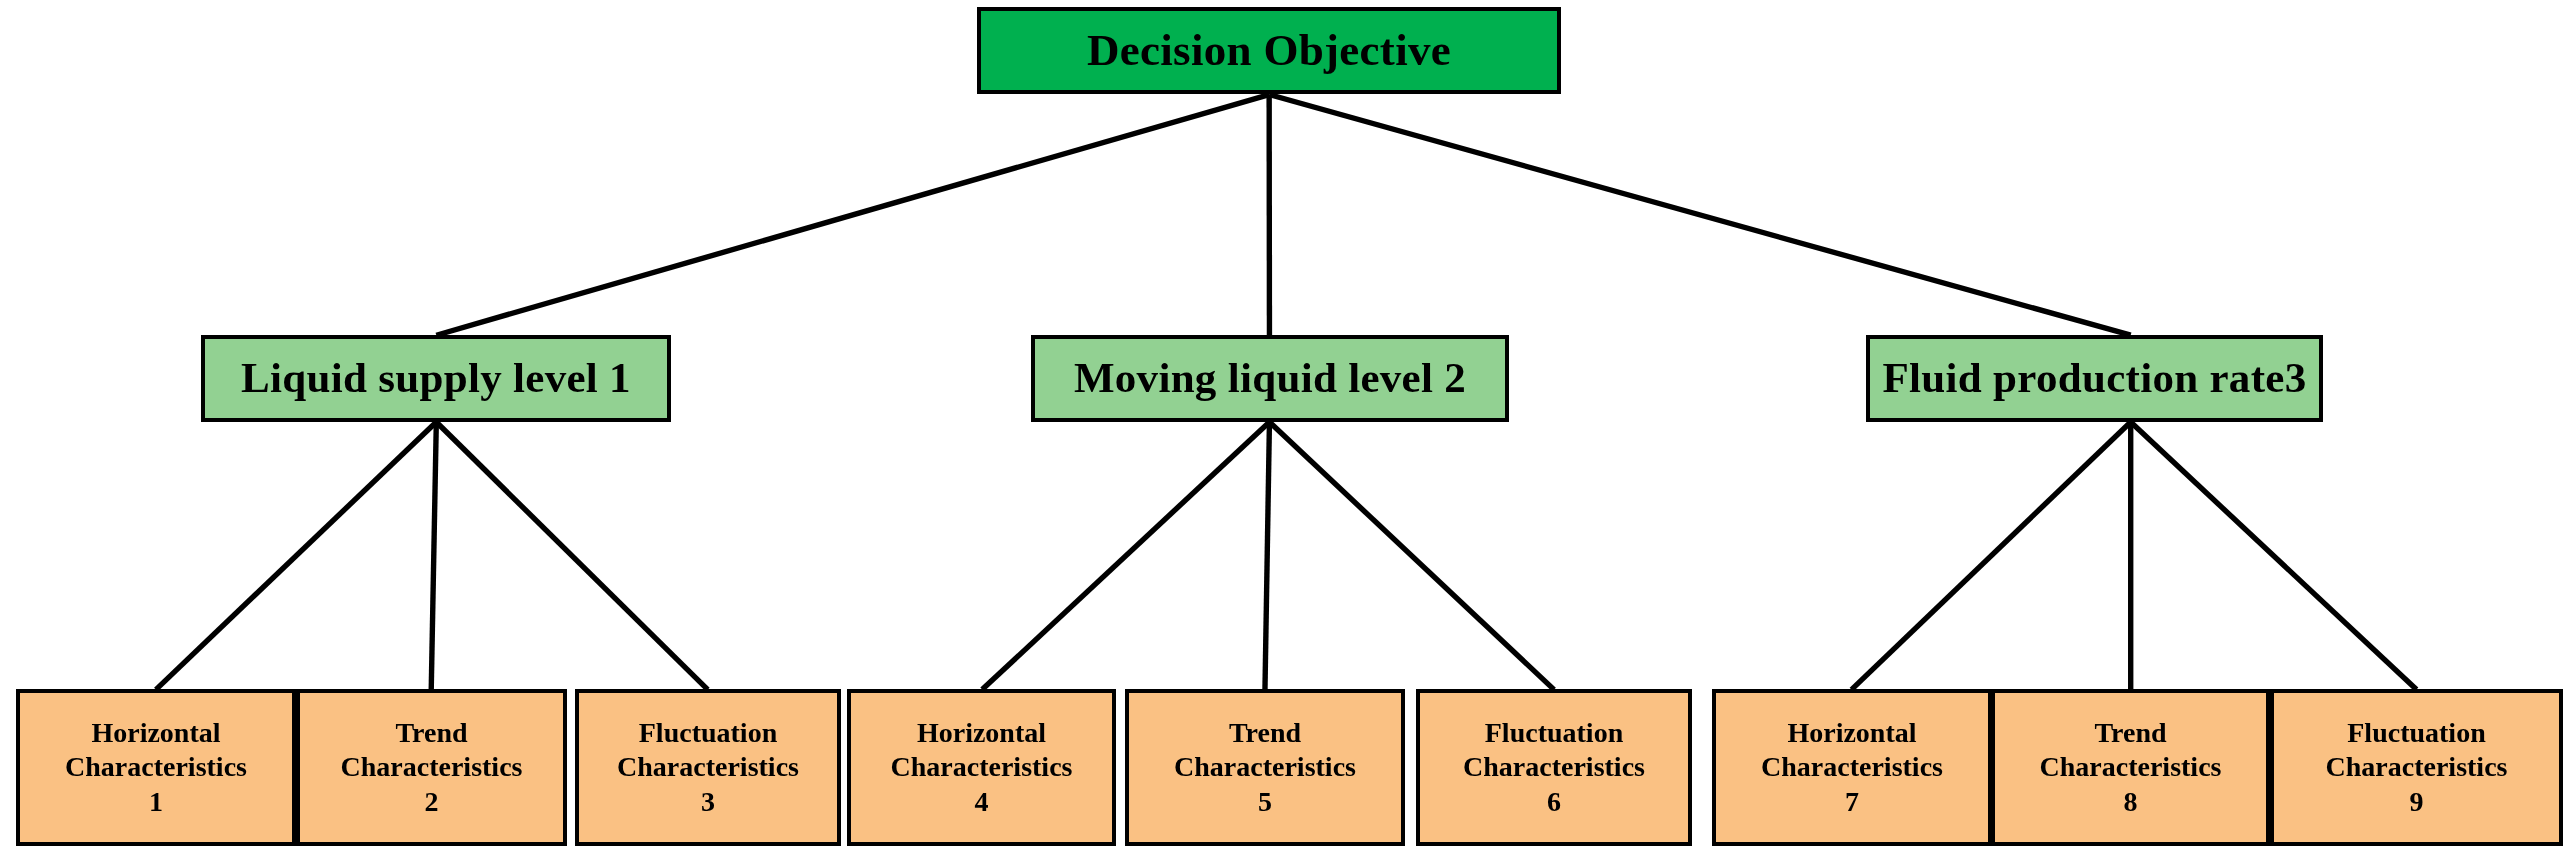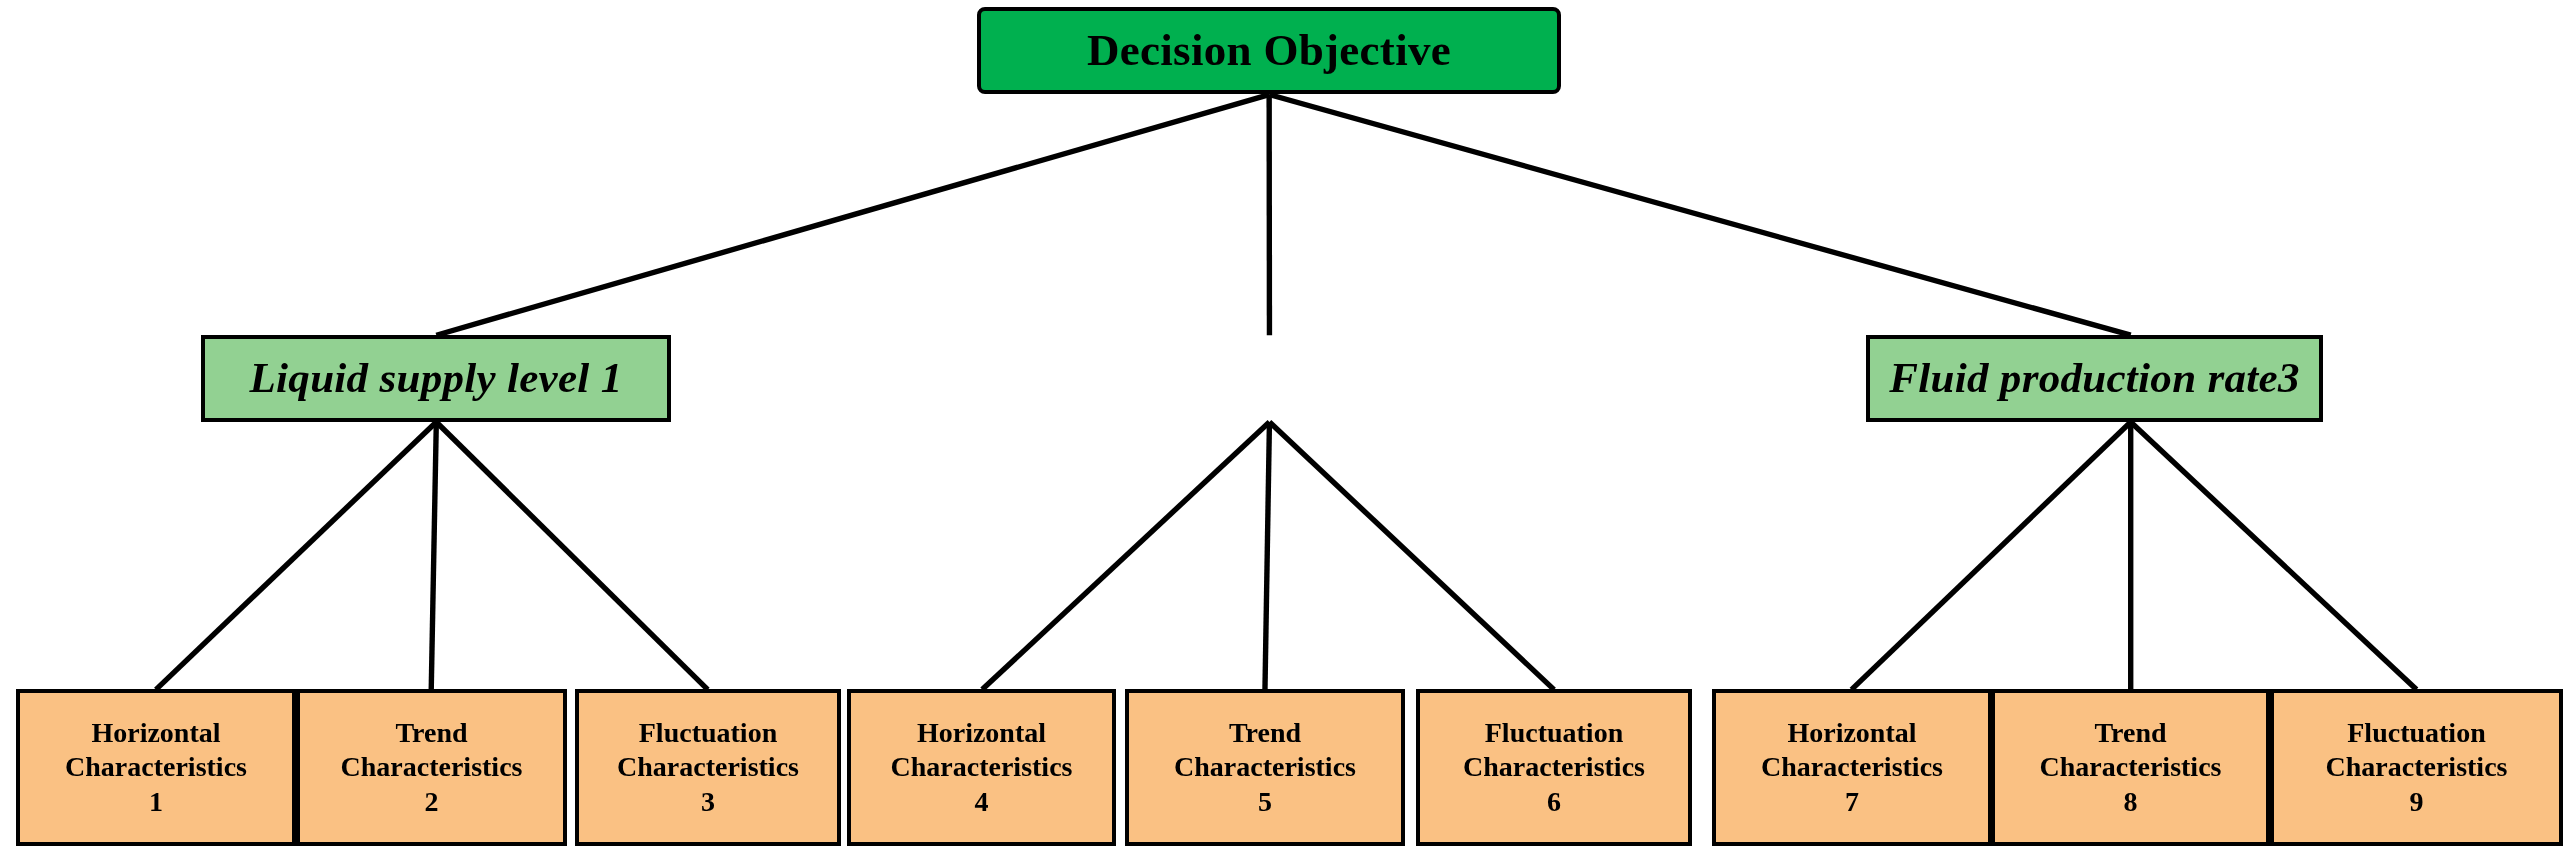--- a/index.html
+++ b/index.html
@@ -34,27 +34,25 @@
     text-align: center;
     color: #000000;
     font-weight: bold;
     line-height: 1.08;
     z-index: 5;
   }
   .node-goal {
     background: #00B04F;
     font-size: 45px;
     letter-spacing: 0.3px;
-    border-radius: 8px;
   }
   .node-criterion {
     background: #92D192;
     font-size: 43px;
     letter-spacing: 0.3px;
-    font-style: italic;
   }
   .node-leaf {
     background: #FAC183;
     font-size: 28px;
     letter-spacing: 0px;
     padding: 2.4px 3.6px;
     line-height: 1.22;
   }
   .node-leaf .leaf-lines {
     display: block;
@@ -88,20 +86,23 @@
       <line x1="3560" y1="705" x2="3560" y2="1152" stroke="#000000" stroke-width="9" stroke-linecap="butt"></line>
       <line x1="3560" y1="705" x2="4037.5" y2="1152" stroke="#000000" stroke-width="9" stroke-linecap="butt"></line>
     </svg>
 
   <div class="node node-goal" id="node-goal" style="left: 977px; top: 7.2px; width: 584px; height: 87px;">
     <span class="node-label">Decision Objective</span>
   </div>
 
   <div class="node node-criterion" id="node-criterion-0" style="left: 201px; top: 335px; width: 470px; height: 87px;">
     <span class="node-label">Liquid supply level 1</span>
+  </div>
+  <div class="node node-criterion" id="node-criterion-1" style="left: 1031px; top: 335px; width: 478px; height: 87px;">
+    <span class="node-label">Moving liquid level 2</span>
   </div>
   <div class="node node-criterion" id="node-criterion-2" style="left: 1866px; top: 335px; width: 457px; height: 87px;">
     <span class="node-label">Fluid production rate3</span>
   </div>
 
   <div class="node node-leaf" id="node-leaf-0" style="left: 16px; top: 689px; width: 280px; height: 157px;">
     <span class="leaf-lines">
       <span class="leaf-line">Horizontal</span>
       <span class="leaf-line">Characteristics</span>
       <span class="leaf-line">1</span>

